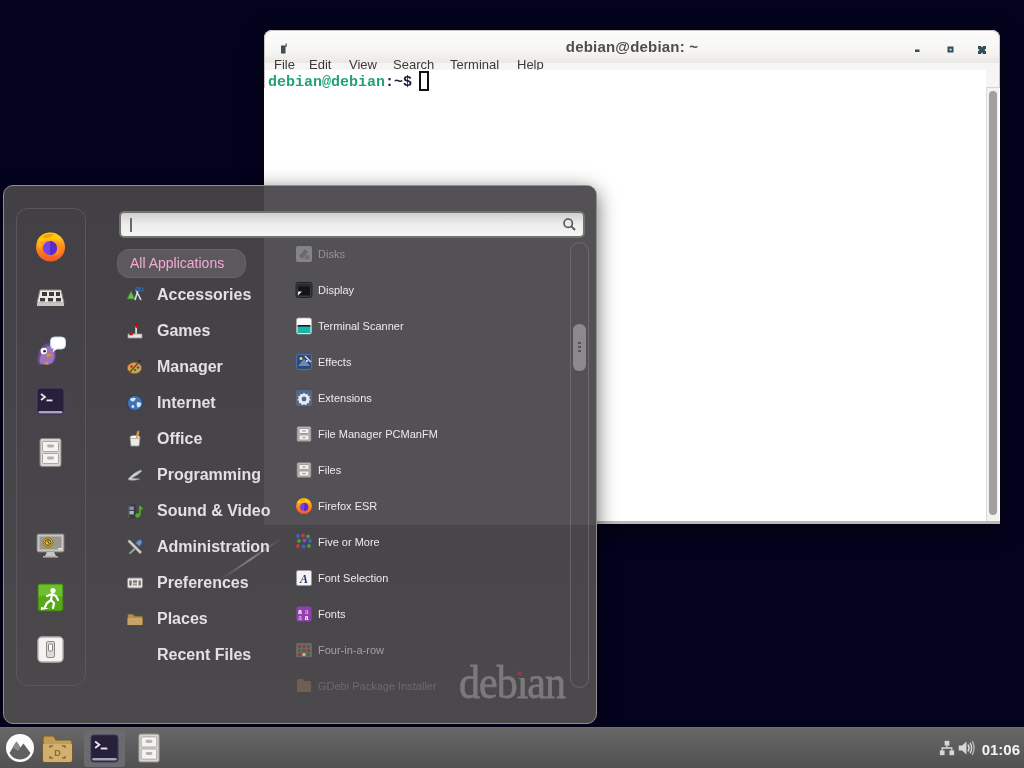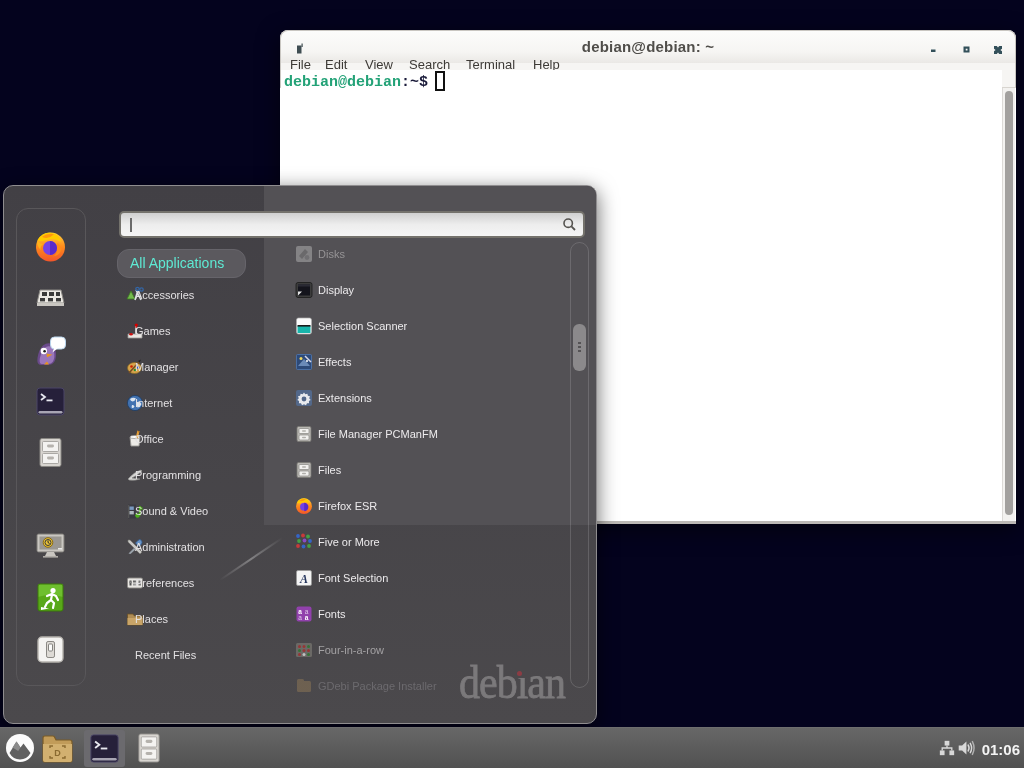--- a/index.html
+++ b/index.html
@@ -2,21 +2,21 @@
 <html><head>
 <meta charset="utf-8">
 <style>
   * { margin:0; padding:0; box-sizing:border-box; }
   html,body { width:1024px; height:768px; overflow:hidden; }
   body { background:#04031e; font-family:"Liberation Sans", sans-serif; position:relative; }
   .abs { position:absolute; }
 
   
   #term { left:264px; top:30px; width:736px; height:494px; border-radius:8px 8px 0 0;
-          background:#ffffff; box-shadow:0 6px 22px rgba(0,0,0,0.55);margin-left:16px; }
+          background:#ffffff; box-shadow:0 6px 22px rgba(0,0,0,0.55); }
   #titlebar { left:0; top:0; width:736px; height:33px; border-radius:8px 8px 0 0;
           background:linear-gradient(#fcfcfb,#f6f5f3 65%,#eae8e5); border:1px solid #c9c6c1; border-bottom:none; }
   #menubar { left:0; top:33px; width:736px; height:25px; background:#f6f5f3;
           border-left:1px solid #c9c6c1; border-right:1px solid #c9c6c1; border-bottom:1px solid #d8d5d0; }
   #ttitle { left:0; top:8px; width:736px; text-align:center; font-size:15px; letter-spacing:0.2px; font-weight:bold; color:#504e4a; }
   .wmb { top:15px; width:12px; height:10px; }
   #tmenu span { position:absolute; top:4px; font-size:13px; color:#3d3a36; }
   #tcontent { left:1px; top:40px; width:721px; height:433px; background:#ffffff; }
   #tscroll { left:722px; top:58px; width:13px; height:433px; background:#f3f2f0; border-left:1px solid #dcdad7; }
   #tthumb { left:2px; top:3px; width:8px; height:424px; background:#a2a09e; border-radius:4px; }
@@ -34,22 +34,22 @@
             background:linear-gradient(90deg,rgba(220,220,220,0),rgba(210,210,210,0.42),rgba(220,220,220,0)); transform:rotate(-34deg); }
   #wmark { left:455px; top:473px; font-family:"Liberation Serif", serif; font-size:42px; line-height:42px; color:#7b797b; letter-spacing:-1px; -webkit-text-stroke:0.7px #7b797b; transform:scale(1,1.12); transform-origin:0 0; }
   #icover { left:511px; top:479px; width:13px; height:13px; background:#4a484b; }
   #idot { left:513px; top:485px; width:5px; height:5px; border-radius:50%; background:#8c3c44; }
   #sideframe { left:12px; top:22px; width:70px; height:478px; border:1px solid #59575a; border-radius:12px; }
   .sicon { left:30px; width:33px; height:33px; }
   #search { left:115px; top:25px; width:466px; height:27px; border-radius:5px;
             background:linear-gradient(#d0d0d0,#ededed 50%,#f5f5f5); border:2px solid #74726c; }
   #caret { left:9px; top:5px; width:2px; height:14px; background:#6a6a6a; }
   #allapps { left:113px; top:63px; width:129px; height:29px; background:#5b595e; border:1px solid #66646a;
-             border-radius:12px; color:#5eead4; font-size:14px; line-height:27px; padding-left:12px; }
-  .cat { position:absolute; left:131px; font-size:11px; color:#e2e0e2; height:18px; line-height:18px; }
+             border-radius:12px; color:#f9a8d4; font-size:14px; line-height:27px; padding-left:12px; }
+  .cat { position:absolute; left:153px; font-size:16px; color:#e2e0e2; height:18px; line-height:18px;font-weight:bold; }
   .capp { position:absolute; left:314px; font-size:11px; color:#eceaec; height:18px; line-height:18px; }
   .cicon { position:absolute; left:122px; width:18px; height:18px; }
   .aicon { position:absolute; left:291px; width:18px; height:18px; }
   #mtrough { left:566px; top:56px; width:19px; height:446px; border:1px solid rgba(255,255,255,0.15); border-radius:10px; }
   #mthumb { left:569px; top:138px; width:13px; height:47px; background:#8b898b; border-radius:6px; }
   .grip { position:absolute; left:5px; width:3px; height:2px; background:#555355; }
 
   
   #taskbar { left:0; top:727px; width:1024px; height:41px; background:linear-gradient(#676767,#515151); border-top:1px solid #6e6e6e; }
   #clock { right:4px; top:13px; font-size:15px; font-weight:bold; color:#f4f4f4;margin-left:36px; }
@@ -196,21 +196,21 @@
         <rect x="3" y="3.5" width="12" height="11" fill="#14141c"></rect>
         <path d="M3 14.5 L7 10.5 L3 10.5 Z" fill="#e8e8e8"></path>
         <rect x="3" y="3.5" width="12" height="2" fill="#2a2a34"></rect>
       </svg>
     <div class="capp" style="top:95px">Display</div>
     <svg class="aicon" style="top:131px" viewBox="0 0 18 18">
         <rect x="1.5" y="1" width="15" height="16" rx="2" fill="#fbfbfb" stroke="#b0b0b0" stroke-width="0.7"></rect>
         <rect x="2.5" y="9" width="13" height="7" fill="#18b5ab"></rect>
         <rect x="2.5" y="8" width="13" height="1.6" fill="#1a1a1a"></rect>
       </svg>
-    <div class="capp" style="top:131px">Selection Scanner</div>
+    <div class="capp" style="top:131px">Terminal Scanner</div>
     <svg class="aicon" style="top:167px" viewBox="0 0 18 18">
         <rect x="1" y="1" width="16" height="16" rx="2" fill="#4a6fa5"></rect>
         <rect x="2" y="2" width="14" height="14" fill="#2d4a79"></rect>
         <path d="M3 13 L9 6 L15 13 Z" fill="#6a8ab8"></path>
         <circle cx="6" cy="5.5" r="1.5" fill="#f0d860"></circle>
         <path d="M10 3 L16 9" stroke="#d8d8e8" stroke-width="1.5"></path>
         <circle cx="12" cy="8" r="1" fill="#fff"></circle>
       </svg>
     <div class="capp" style="top:167px">Effects</div>
     <svg class="aicon" style="top:203px" viewBox="0 0 18 18">

